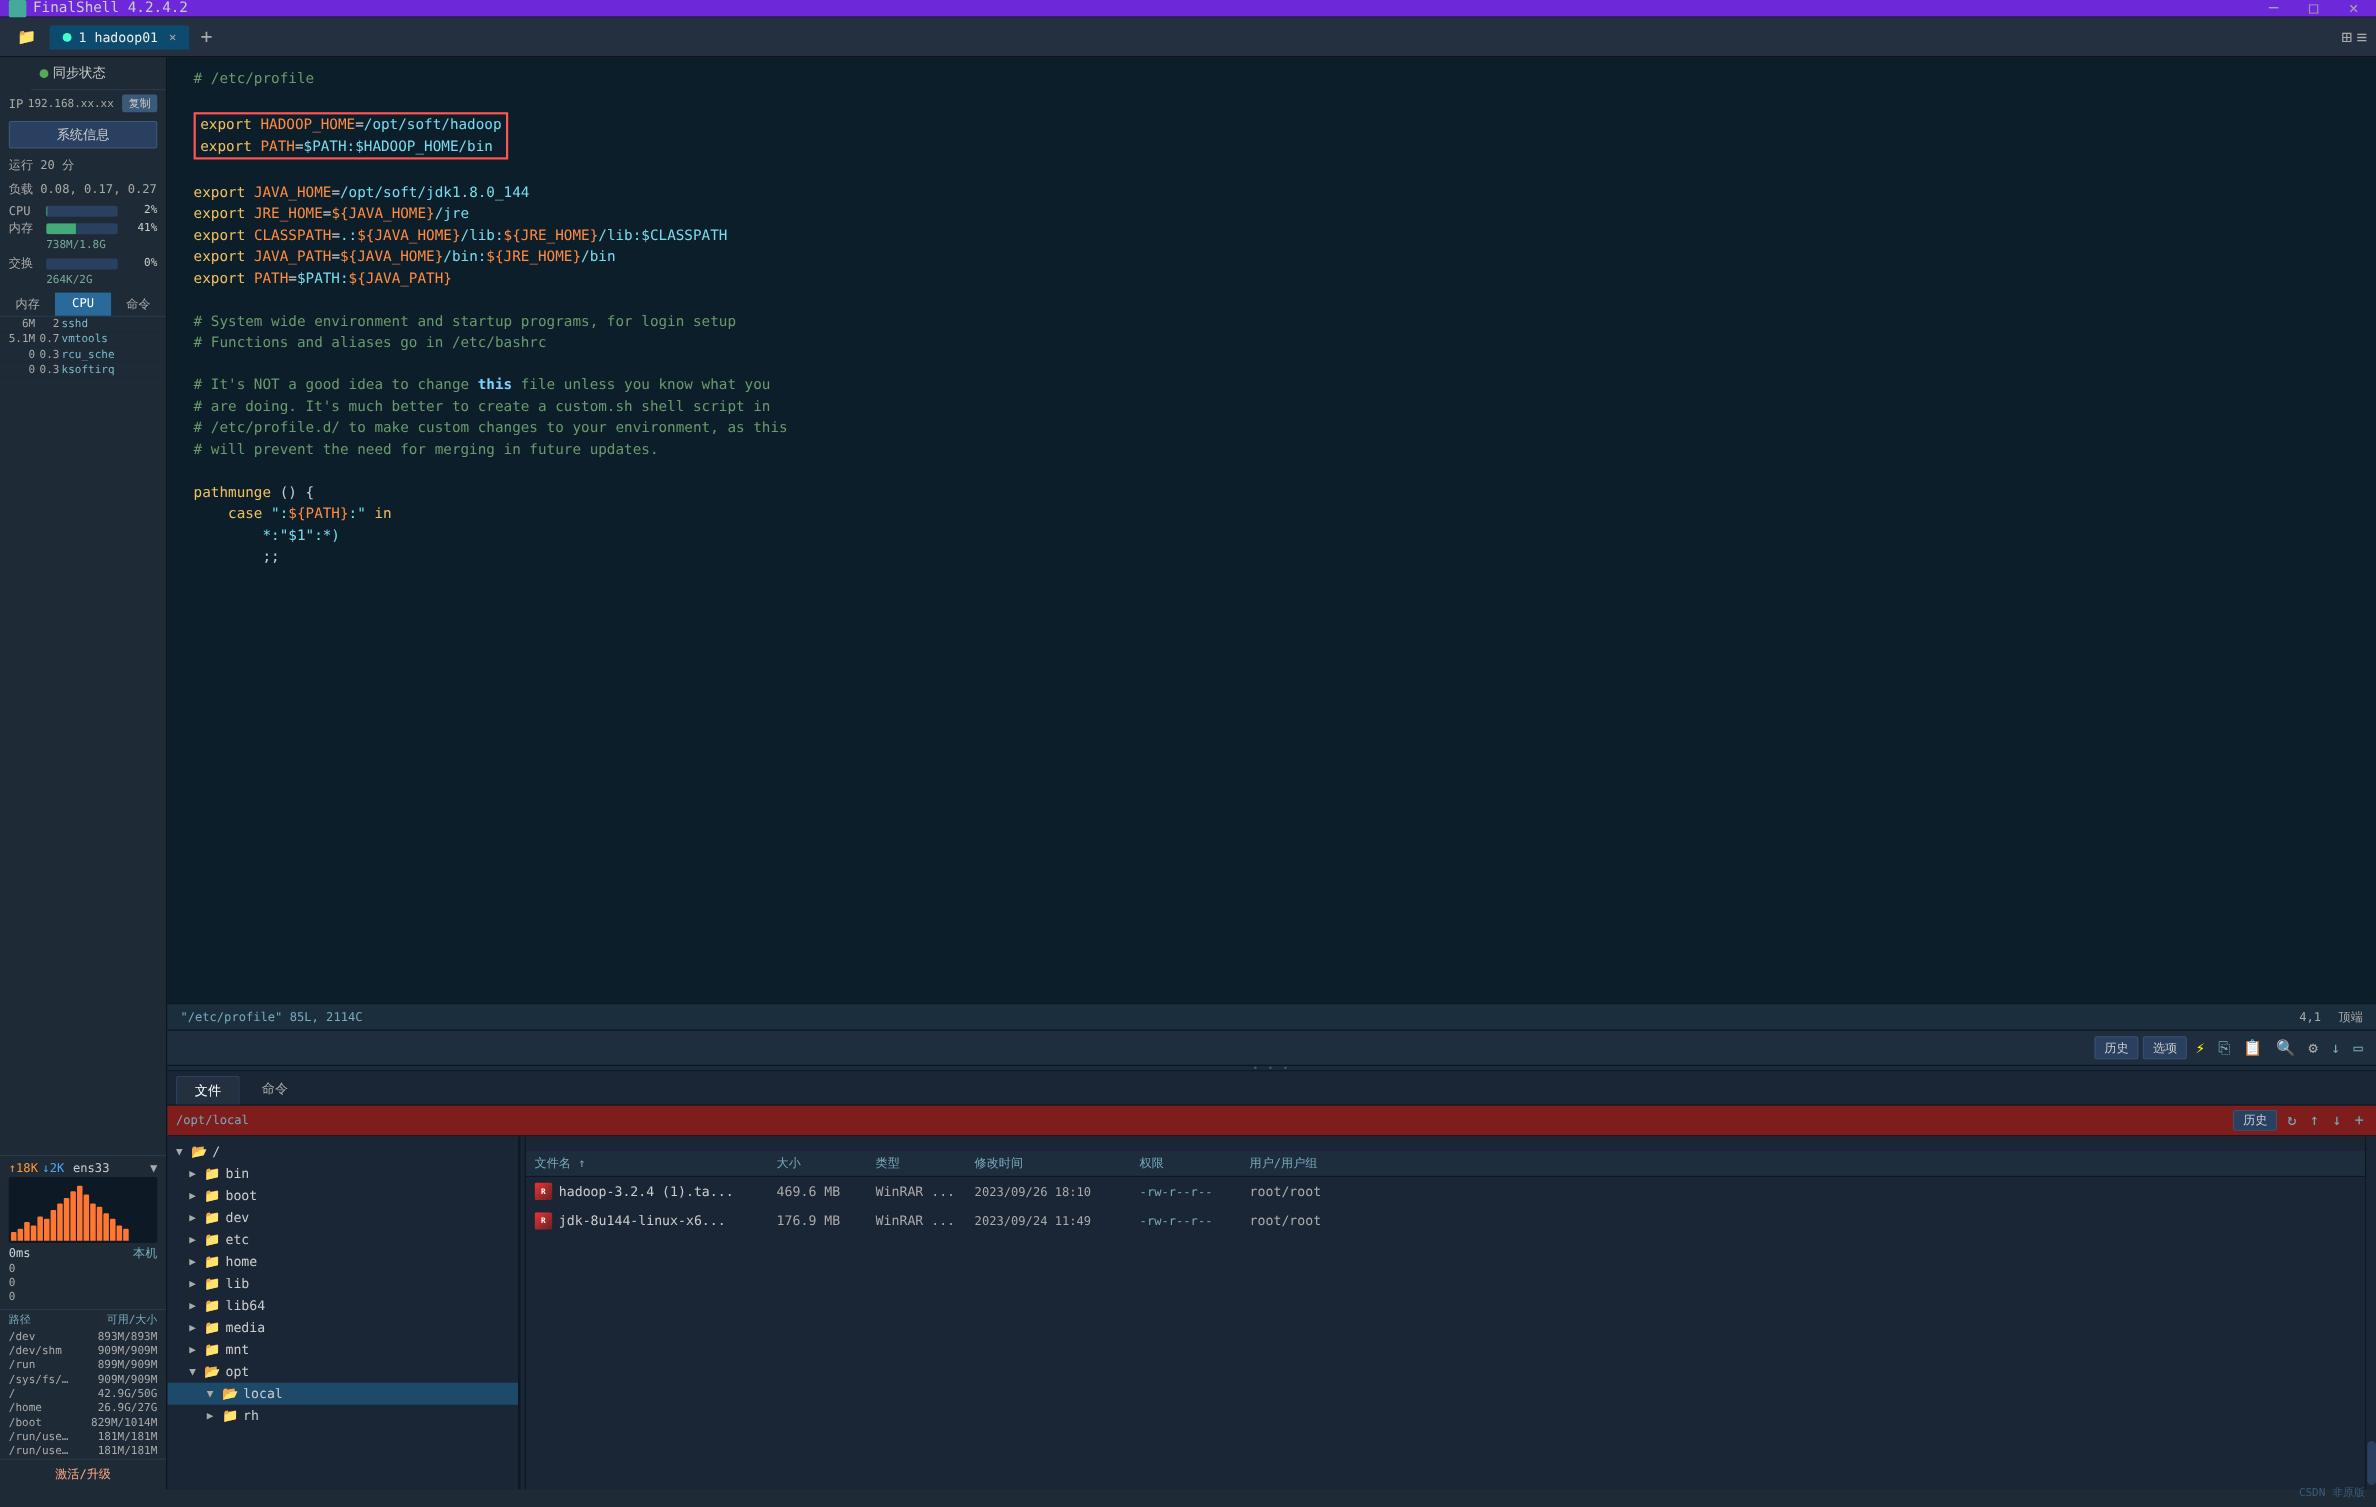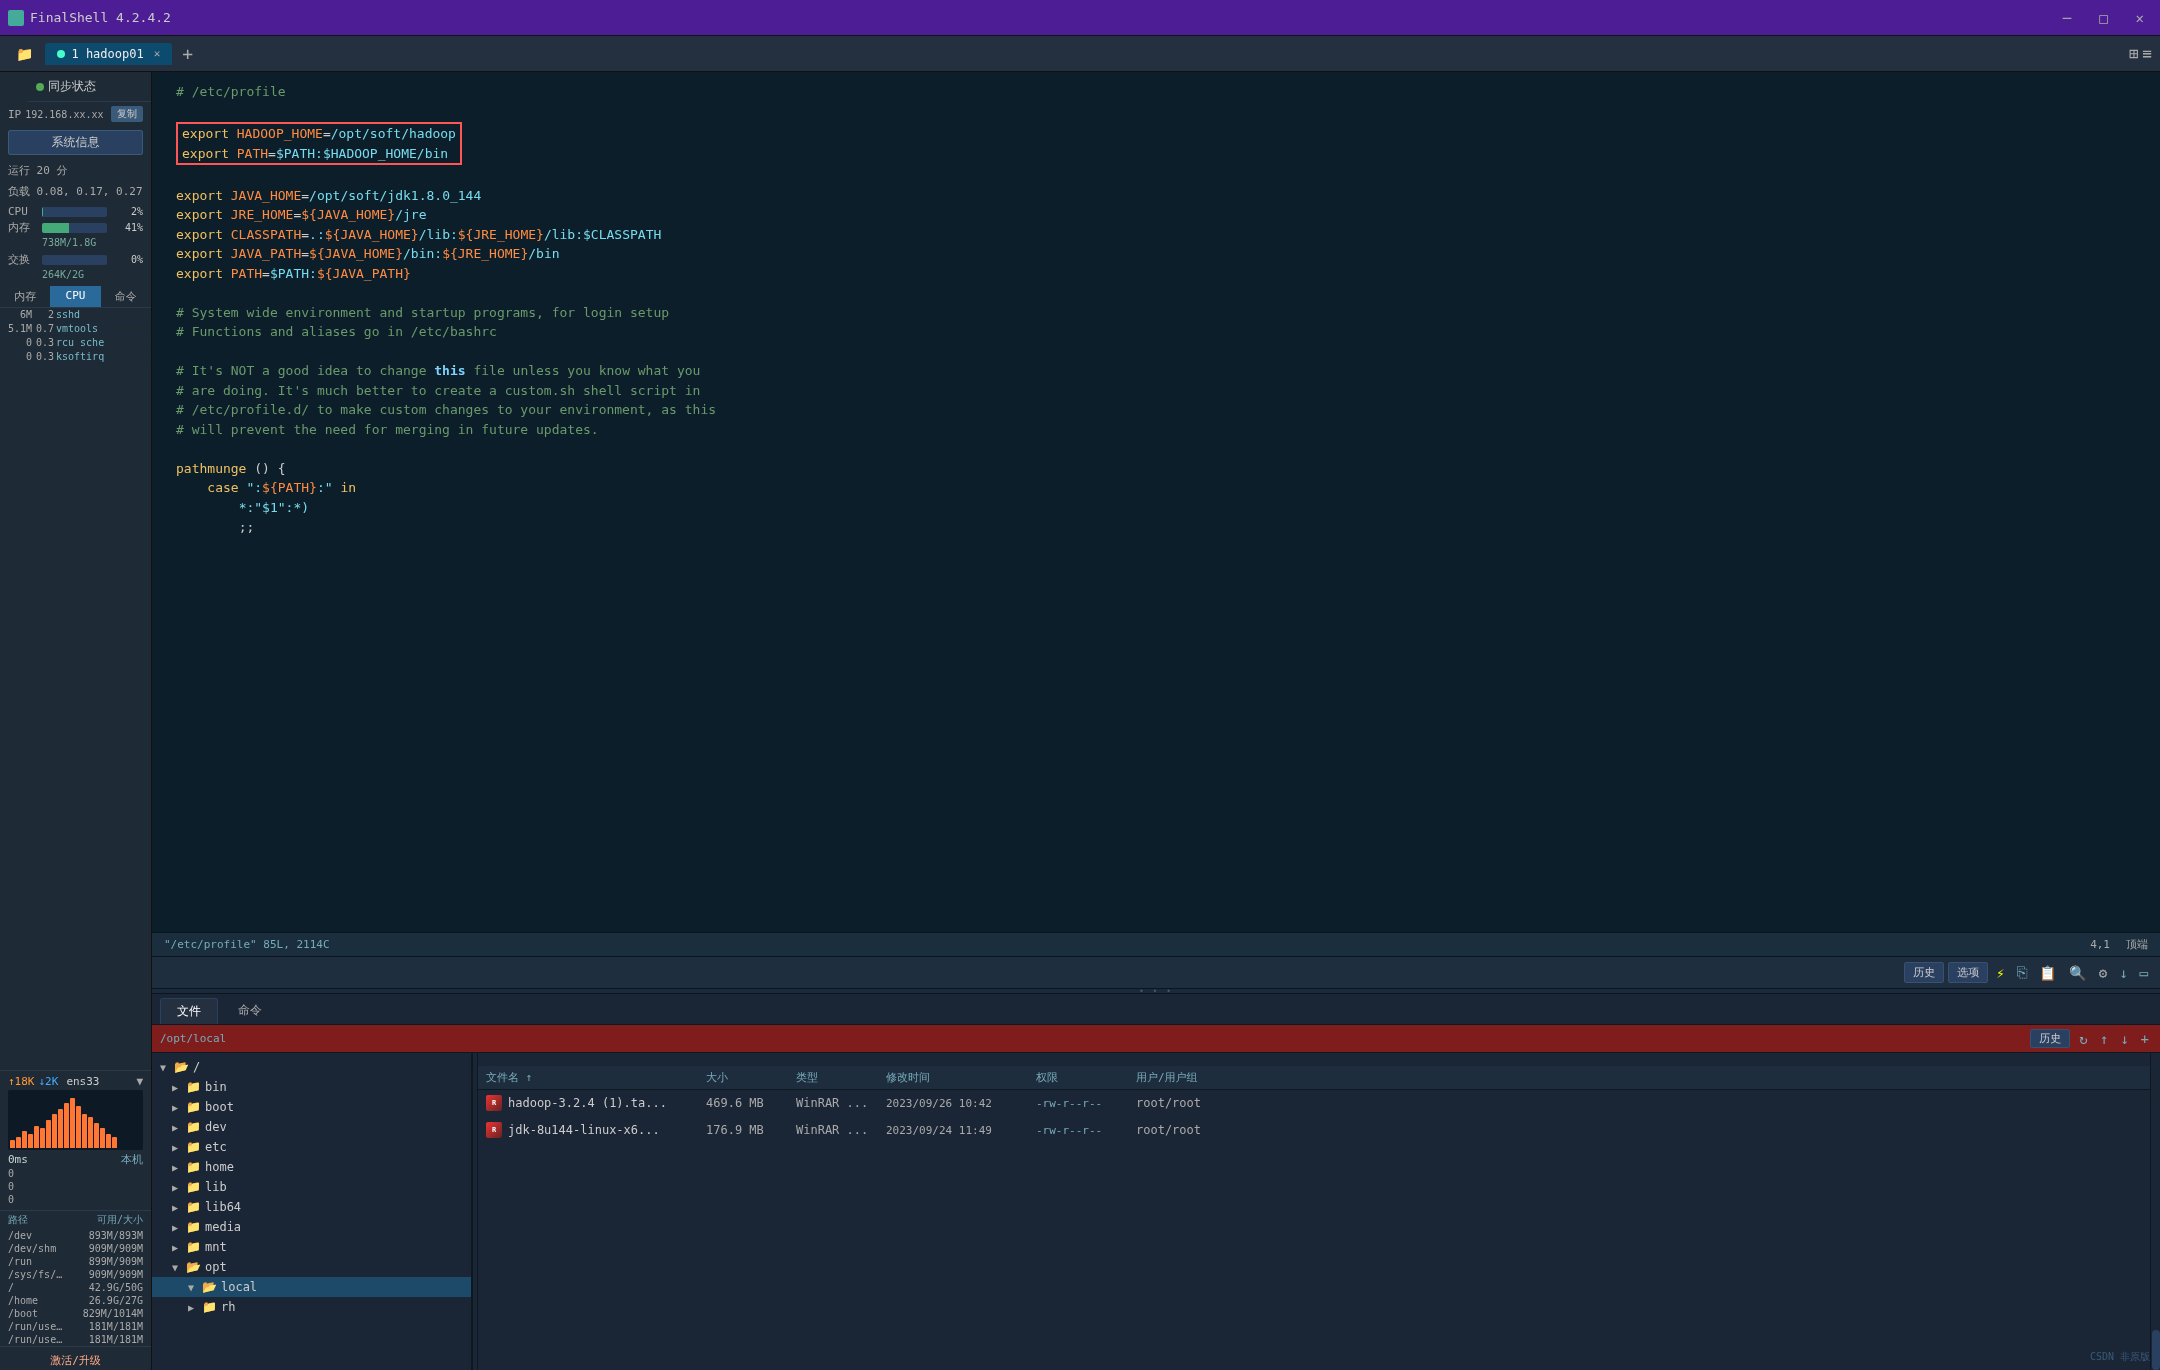--- a/index.html
+++ b/index.html
@@ -1,19 +1,19 @@
 <!DOCTYPE html>
 <html><head>
   <meta charset="utf-8">
   <style>
     * { margin: 0; padding: 0; box-sizing: border-box; }
     body { font-family: 'Consolas', 'Microsoft YaHei', monospace; background: #1e2a35; color: #cdd5d8; font-size: 12px; overflow: hidden; width: 2160px; height: 1370px; }
 
     
-    #titlebar { background: #4c1d95; height: 36px; display: flex; align-items: center; padding: 0 8px; justify-content: space-between; border-bottom: 1px solid #111; }
+    #titlebar { background: #6d28d9; height: 16px; display: flex; align-items: center; padding: 0 8px; justify-content: space-between; border-bottom: 1px solid #111; }
     #titlebar-left { display: flex; align-items: center; gap: 6px; }
     #titlebar-icon { width: 16px; height: 16px; background: #4a9; border-radius: 2px; }
     #titlebar-title { font-size: 13px; color: #ccc; }
     #titlebar-right { display: flex; gap: 12px; }
     .win-btn { cursor: pointer; color: #aaa; font-size: 14px; padding: 2px 8px; }
 
     
     #app { display: flex; flex-direction: column; height: calc(1370px - 32px); }
 
     
@@ -508,21 +508,21 @@
                   <span class="fh-perm">权限</span>
                   <span class="fh-user">用户/用户组</span>
                 </div>
                 <div class="file-row">
                   <div class="fn-name">
                     <span class="file-icon-rar">R</span>
                     <span>hadoop-3.2.4 (1).ta...</span>
                   </div>
                   <span class="fn-size">469.6 MB</span>
                   <span class="fn-type">WinRAR ...</span>
-                  <span class="fn-date">2023/09/26 10:42</span>
+                  <span class="fn-date">2023/09/26 18:10</span>
                   <span class="fn-perm">-rw-r--r--</span>
                   <span class="fn-user">root/root</span>
                 </div>
                 <div class="file-row">
                   <div class="fn-name">
                     <span class="file-icon-rar">R</span>
                     <span>jdk-8u144-linux-x6...</span>
                   </div>
                   <span class="fn-size">176.9 MB</span>
                   <span class="fn-type">WinRAR ...</span>

